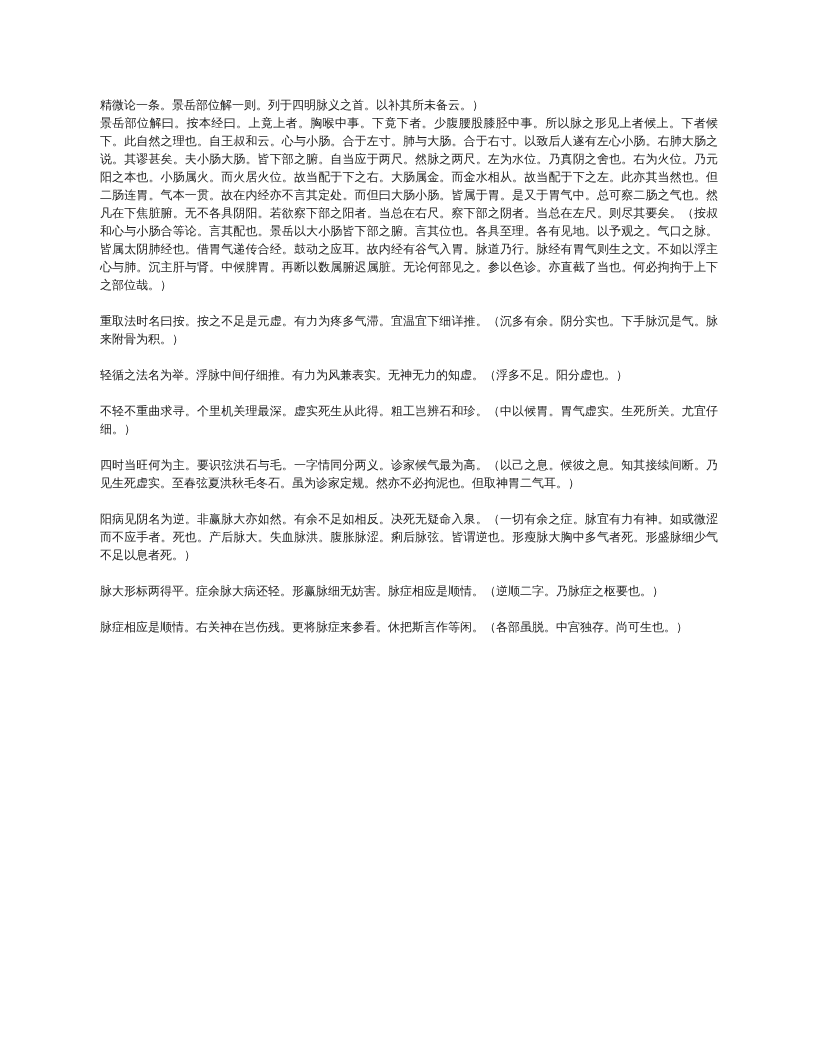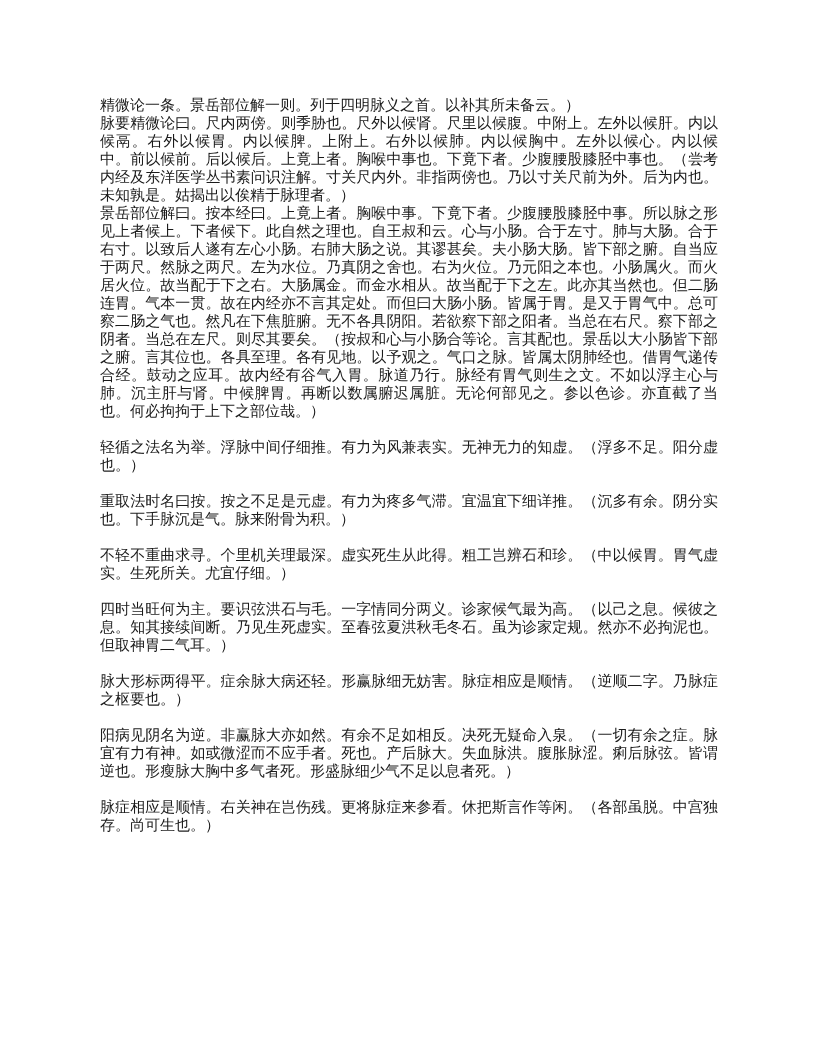--- a/index.html
+++ b/index.html
@@ -13,44 +13,43 @@
     height: 1056px;
     background: #ffffff;
     overflow: hidden;
   }
   .text-block {
     position: absolute;
     left: 100px;
     top: 96px;
     width: 618px;
     font-family: Liberation Serif, serif;
-    font-size: 15px;
+    font-size: 12px;
     line-height: 18px;
     color: #1a1a1a;
     text-align: justify;
     text-justify: inter-character;
   }
   .para {
     margin: 0;
     word-break: break-all;
     overflow-wrap: break-word;
   }
   .para.spaced {
     margin-top: 18px;
   }
 </style>
 </head>
 <body>
 
 <div class="page" style="background: rgb(255, 255, 255);">
   <div class="text-block" style="color: rgb(26, 26, 26);">
     <p class="para">精微论一条。景岳部位解一则。列于四明脉义之首。以补其所未备云。）</p>
-    <p class="para">脉要精微论曰。尺内两傍。则季胁也。尺外以候肾。尺里以候腹。中附上。左外以候肝。内以候鬲。右外以候胃。内以候脾。上附上。右外以候肺。内以候胸中。左外以候心。内以候　中。前以候前。后以候后。上竟上者。胸喉中事也。下竟下者。少腹腰股膝胫中事也。（尝考内经及东洋医学丛书素问识注解。寸关尺内外。非指两傍也。乃以寸关尺前为外。后为内也。未知孰是。姑揭出以俟精于脉理者。）</p>
     <p class="para">景岳部位解曰。按本经曰。上竟上者。胸喉中事。下竟下者。少腹腰股膝胫中事。所以脉之形见上者候上。下者候下。此自然之理也。自王叔和云。心与小肠。合于左寸。肺与大肠。合于右寸。以致后人遂有左心小肠。右肺大肠之说。其谬甚矣。夫小肠大肠。皆下部之腑。自当应于两尺。然脉之两尺。左为水位。乃真阴之舍也。右为火位。乃元阳之本也。小肠属火。而火居火位。故当配于下之右。大肠属金。而金水相从。故当配于下之左。此亦其当然也。但二肠连胃。气本一贯。故在内经亦不言其定处。而但曰大肠小肠。皆属于胃。是又于胃气中。总可察二肠之气也。然凡在下焦脏腑。无不各具阴阳。若欲察下部之阳者。当总在右尺。察下部之阴者。当总在左尺。则尽其要矣。（按叔和心与小肠合等论。言其配也。景岳以大小肠皆下部之腑。言其位也。各具至理。各有见地。以予观之。气口之脉。皆属太阴肺经也。借胃气递传合经。鼓动之应耳。故内经有谷气入胃。脉道乃行。脉经有胃气则生之文。不如以浮主心与肺。沉主肝与肾。中候脾胃。再断以数属腑迟属脏。无论何部见之。参以色诊。亦直截了当也。何必拘拘于上下之部位哉。）</p>
+    <p class="para spaced">重取法时名曰按。按之不足是元虚。有力为疼多气滞。宜温宜下细详推。（沉多有余。阴分实也。下手脉沉是气。脉来附骨为积。）</p>
     <p class="para spaced">轻循之法名为举。浮脉中间仔细推。有力为风兼表实。无神无力的知虚。（浮多不足。阳分虚也。）</p>
-    <p class="para spaced">重取法时名曰按。按之不足是元虚。有力为疼多气滞。宜温宜下细详推。（沉多有余。阴分实也。下手脉沉是气。脉来附骨为积。）</p>
     <p class="para spaced">不轻不重曲求寻。个里机关理最深。虚实死生从此得。粗工岂辨石和珍。（中以候胃。胃气虚实。生死所关。尤宜仔细。）</p>
     <p class="para spaced">四时当旺何为主。要识弦洪石与毛。一字情同分两义。诊家候气最为高。（以己之息。候彼之息。知其接续间断。乃见生死虚实。至春弦夏洪秋毛冬石。虽为诊家定规。然亦不必拘泥也。但取神胃二气耳。）</p>
+    <p class="para spaced">阳病见阴名为逆。非赢脉大亦如然。有余不足如相反。决死无疑命入泉。（一切有余之症。脉宜有力有神。如或微涩而不应手者。死也。产后脉大。失血脉洪。腹胀脉涩。痢后脉弦。皆谓逆也。形瘦脉大胸中多气者死。形盛脉细少气不足以息者死。）</p>
     <p class="para spaced">脉大形标两得平。症余脉大病还轻。形赢脉细无妨害。脉症相应是顺情。（逆顺二字。乃脉症之枢要也。）</p>
-    <p class="para spaced">阳病见阴名为逆。非赢脉大亦如然。有余不足如相反。决死无疑命入泉。（一切有余之症。脉宜有力有神。如或微涩而不应手者。死也。产后脉大。失血脉洪。腹胀脉涩。痢后脉弦。皆谓逆也。形瘦脉大胸中多气者死。形盛脉细少气不足以息者死。）</p>
     <p class="para spaced">脉症相应是顺情。右关神在岂伤残。更将脉症来参看。休把斯言作等闲。（各部虽脱。中宫独存。尚可生也。）</p>
   </div>
 </div>
 
 </body></html>

